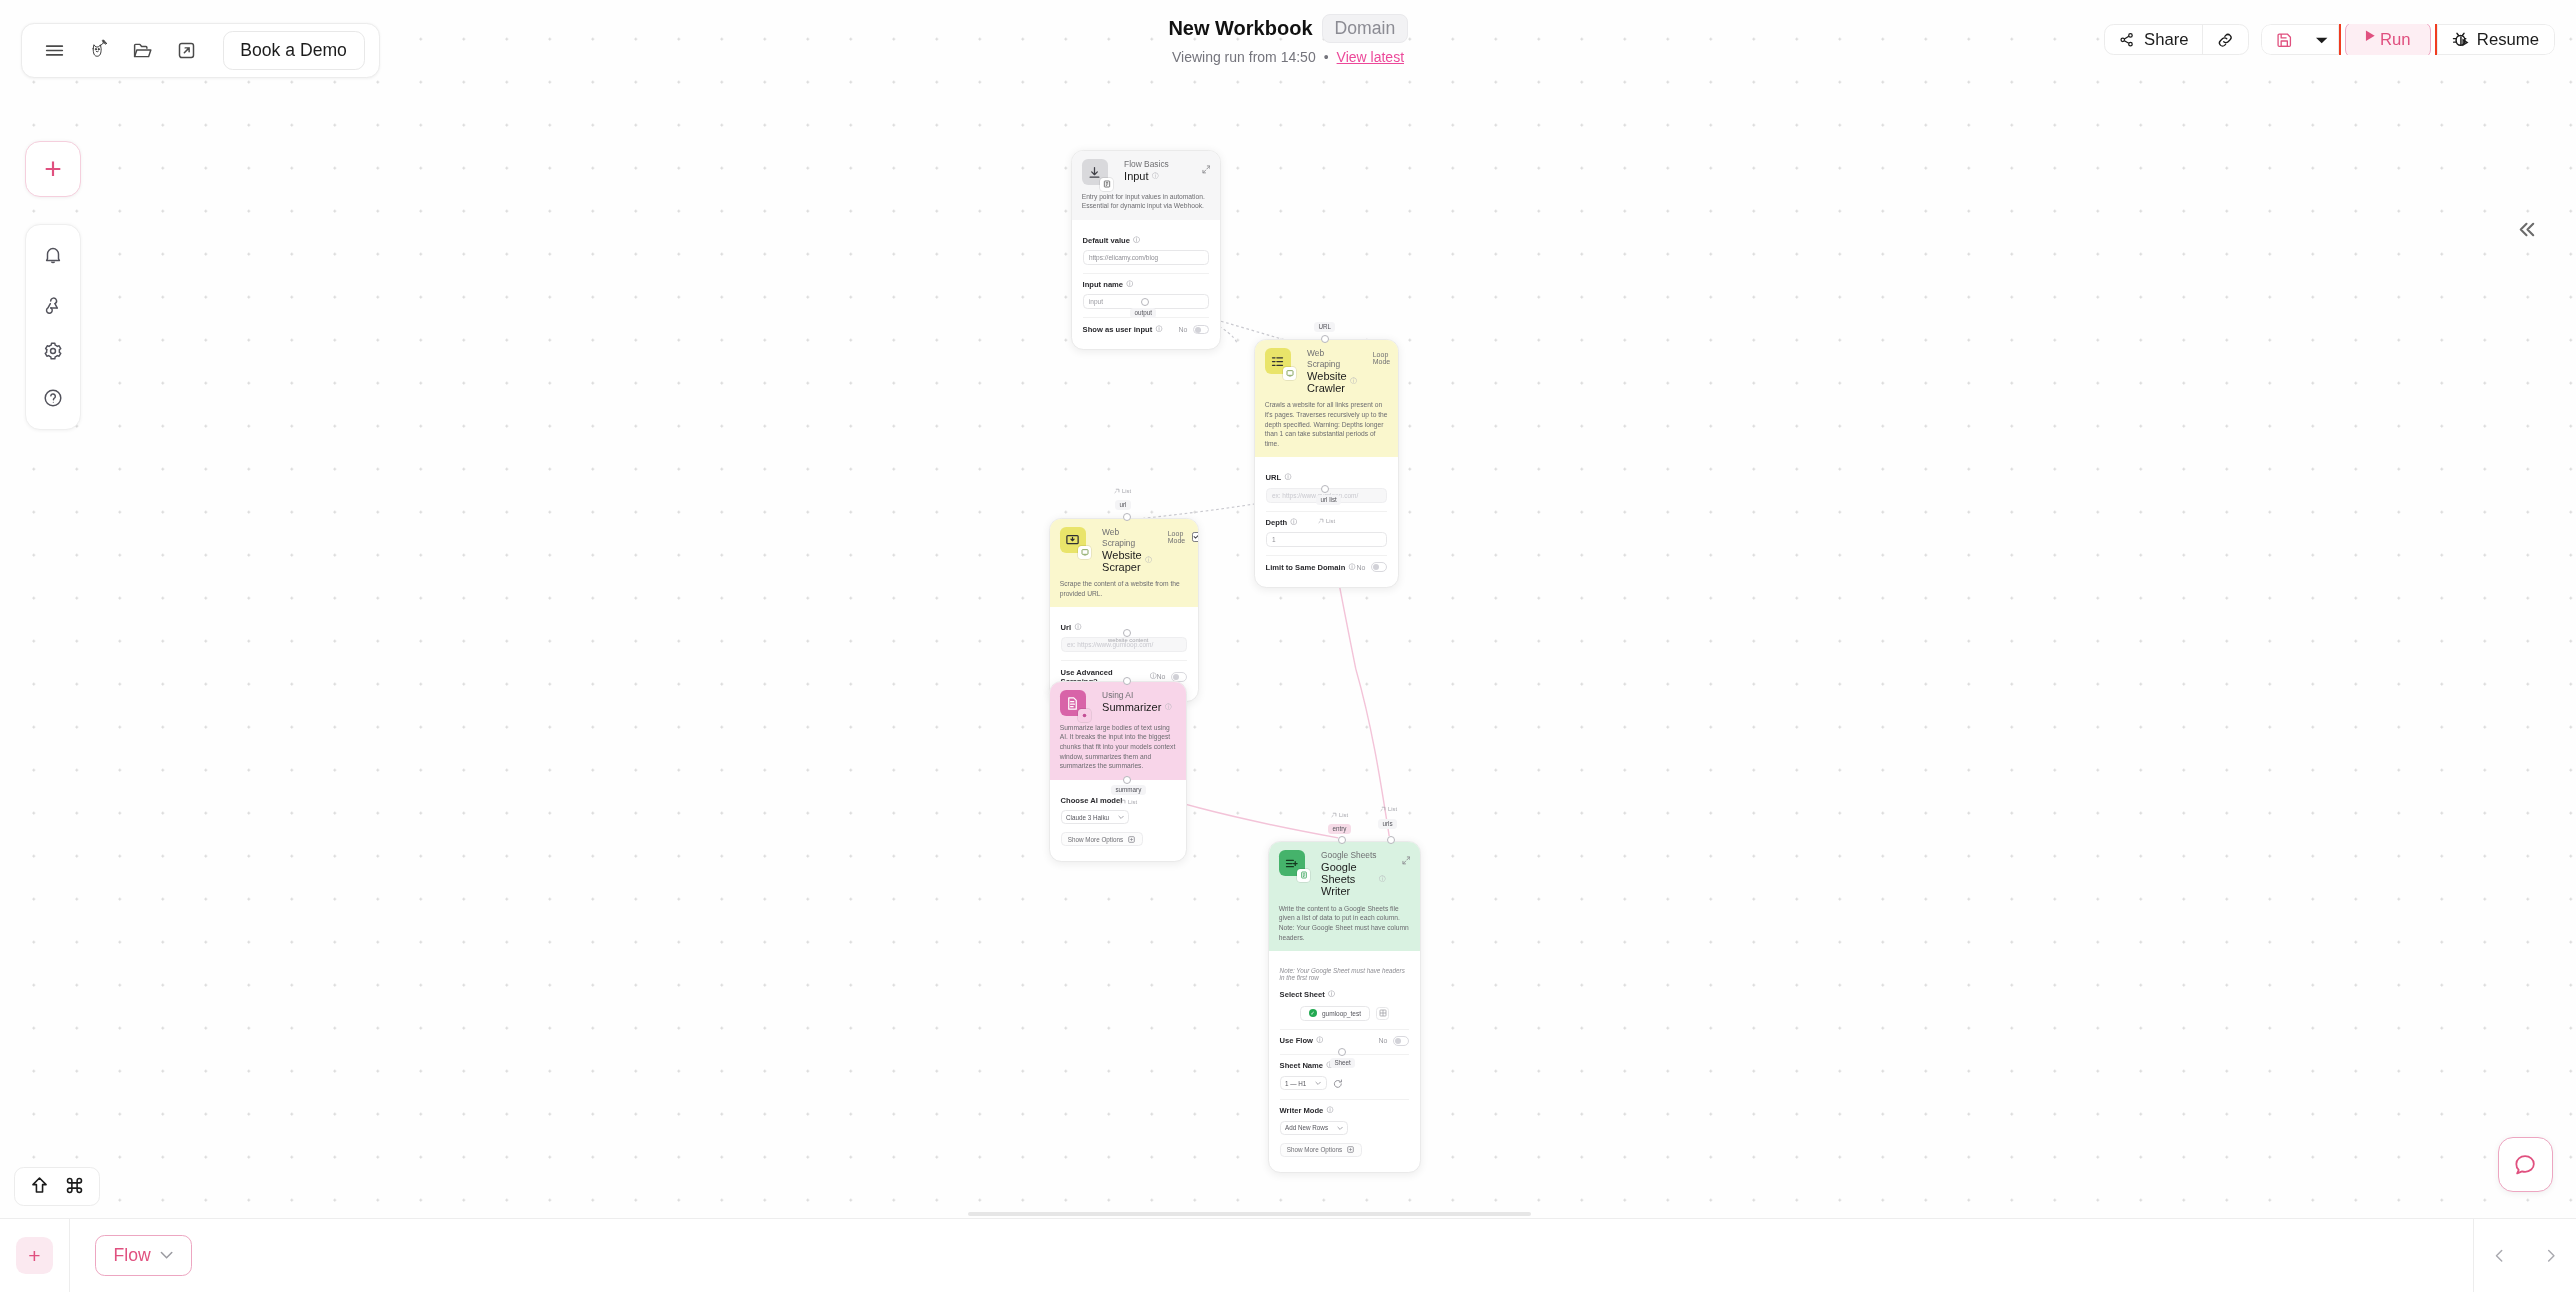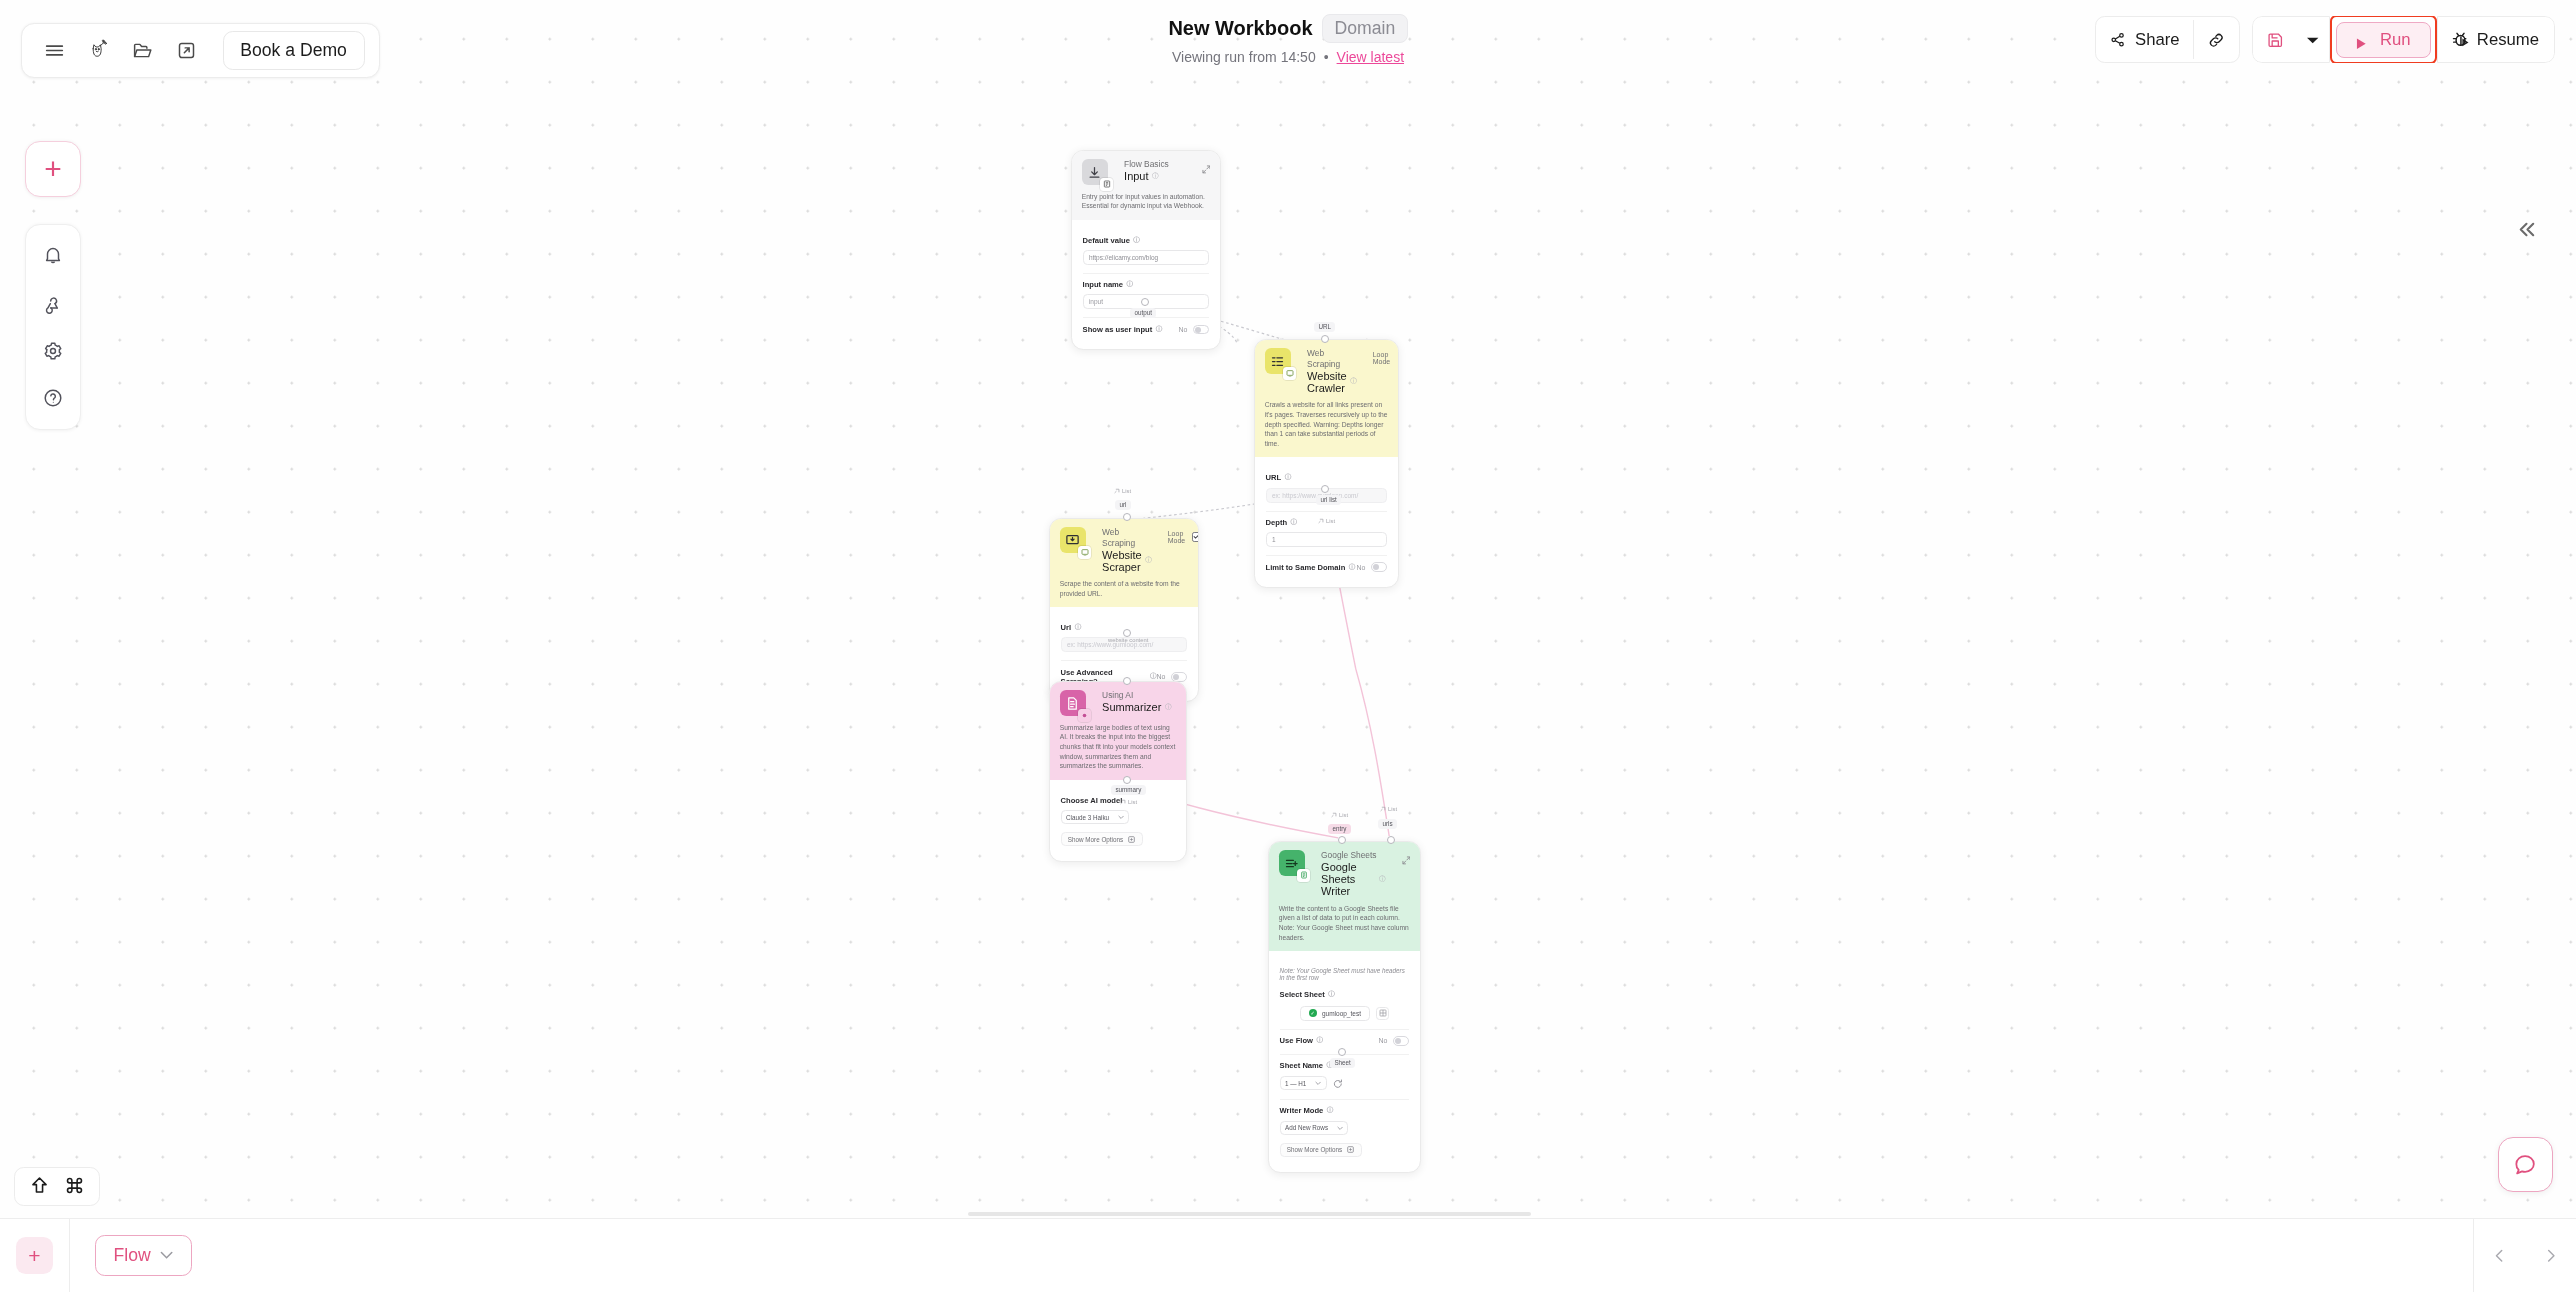--- a/index.html
+++ b/index.html
@@ -58,35 +58,35 @@
   }
   .view-latest { color: #ec4899; text-decoration: underline; cursor: pointer; }
 
   
   .tb-right {
     position: absolute; right: 21px; top: 12.3px; height: 55px;
     display: flex; align-items: center;
   }
   .grp {
     display: flex; align-items: center; border: 0.9px solid #ececec;
-    border-radius: 9.7px; height: 47px; overflow: hidden; background: #fff;
+    border-radius: 9.7px; height: 31px; overflow: hidden; background: #fff;
   }
   .grp-cell {
     display: flex; align-items: center; gap: 8px; height: 39px;
     padding: 0 13.2px; cursor: pointer; font-size: 16.7px; color: #1c1c1c;
   }
   .grp-div { width: 0.9px; height: 39px; background: #ececec; }
   .run-wrap {
     border: 2.6px solid #f03c20; border-radius: 6.2px; padding: 4.4px;
     background: #fff; display: flex; align-items: center;
   }
   .run-btn {
     background: #fdeef3; border: 0.9px solid #efa9c4; border-radius: 8px;
     color: #e0507f; font-size: 16.7px; padding: 7px 19.4px; display: flex;
-    align-items: flex-end; gap: 13px; cursor: pointer;
+    align-items: flex-start; gap: 4px; cursor: pointer;
   }
   .resume-cell { gap: 6.2px; padding: 0 15px 0 11.4px; text-align: right; }
 
   
   .rail-add {
     position: absolute; left: 25px; top: 141px; width: 56px; height: 56px;
     background: #fff; border: 0.9px solid #f5cfdd; border-radius: 15px;
     display: flex; align-items: center; justify-content: center;
     color: #e0507f; font-size: 30px; cursor: pointer;
     box-shadow: 0 0.9px 3.5px rgba(0,0,0,0.06);

